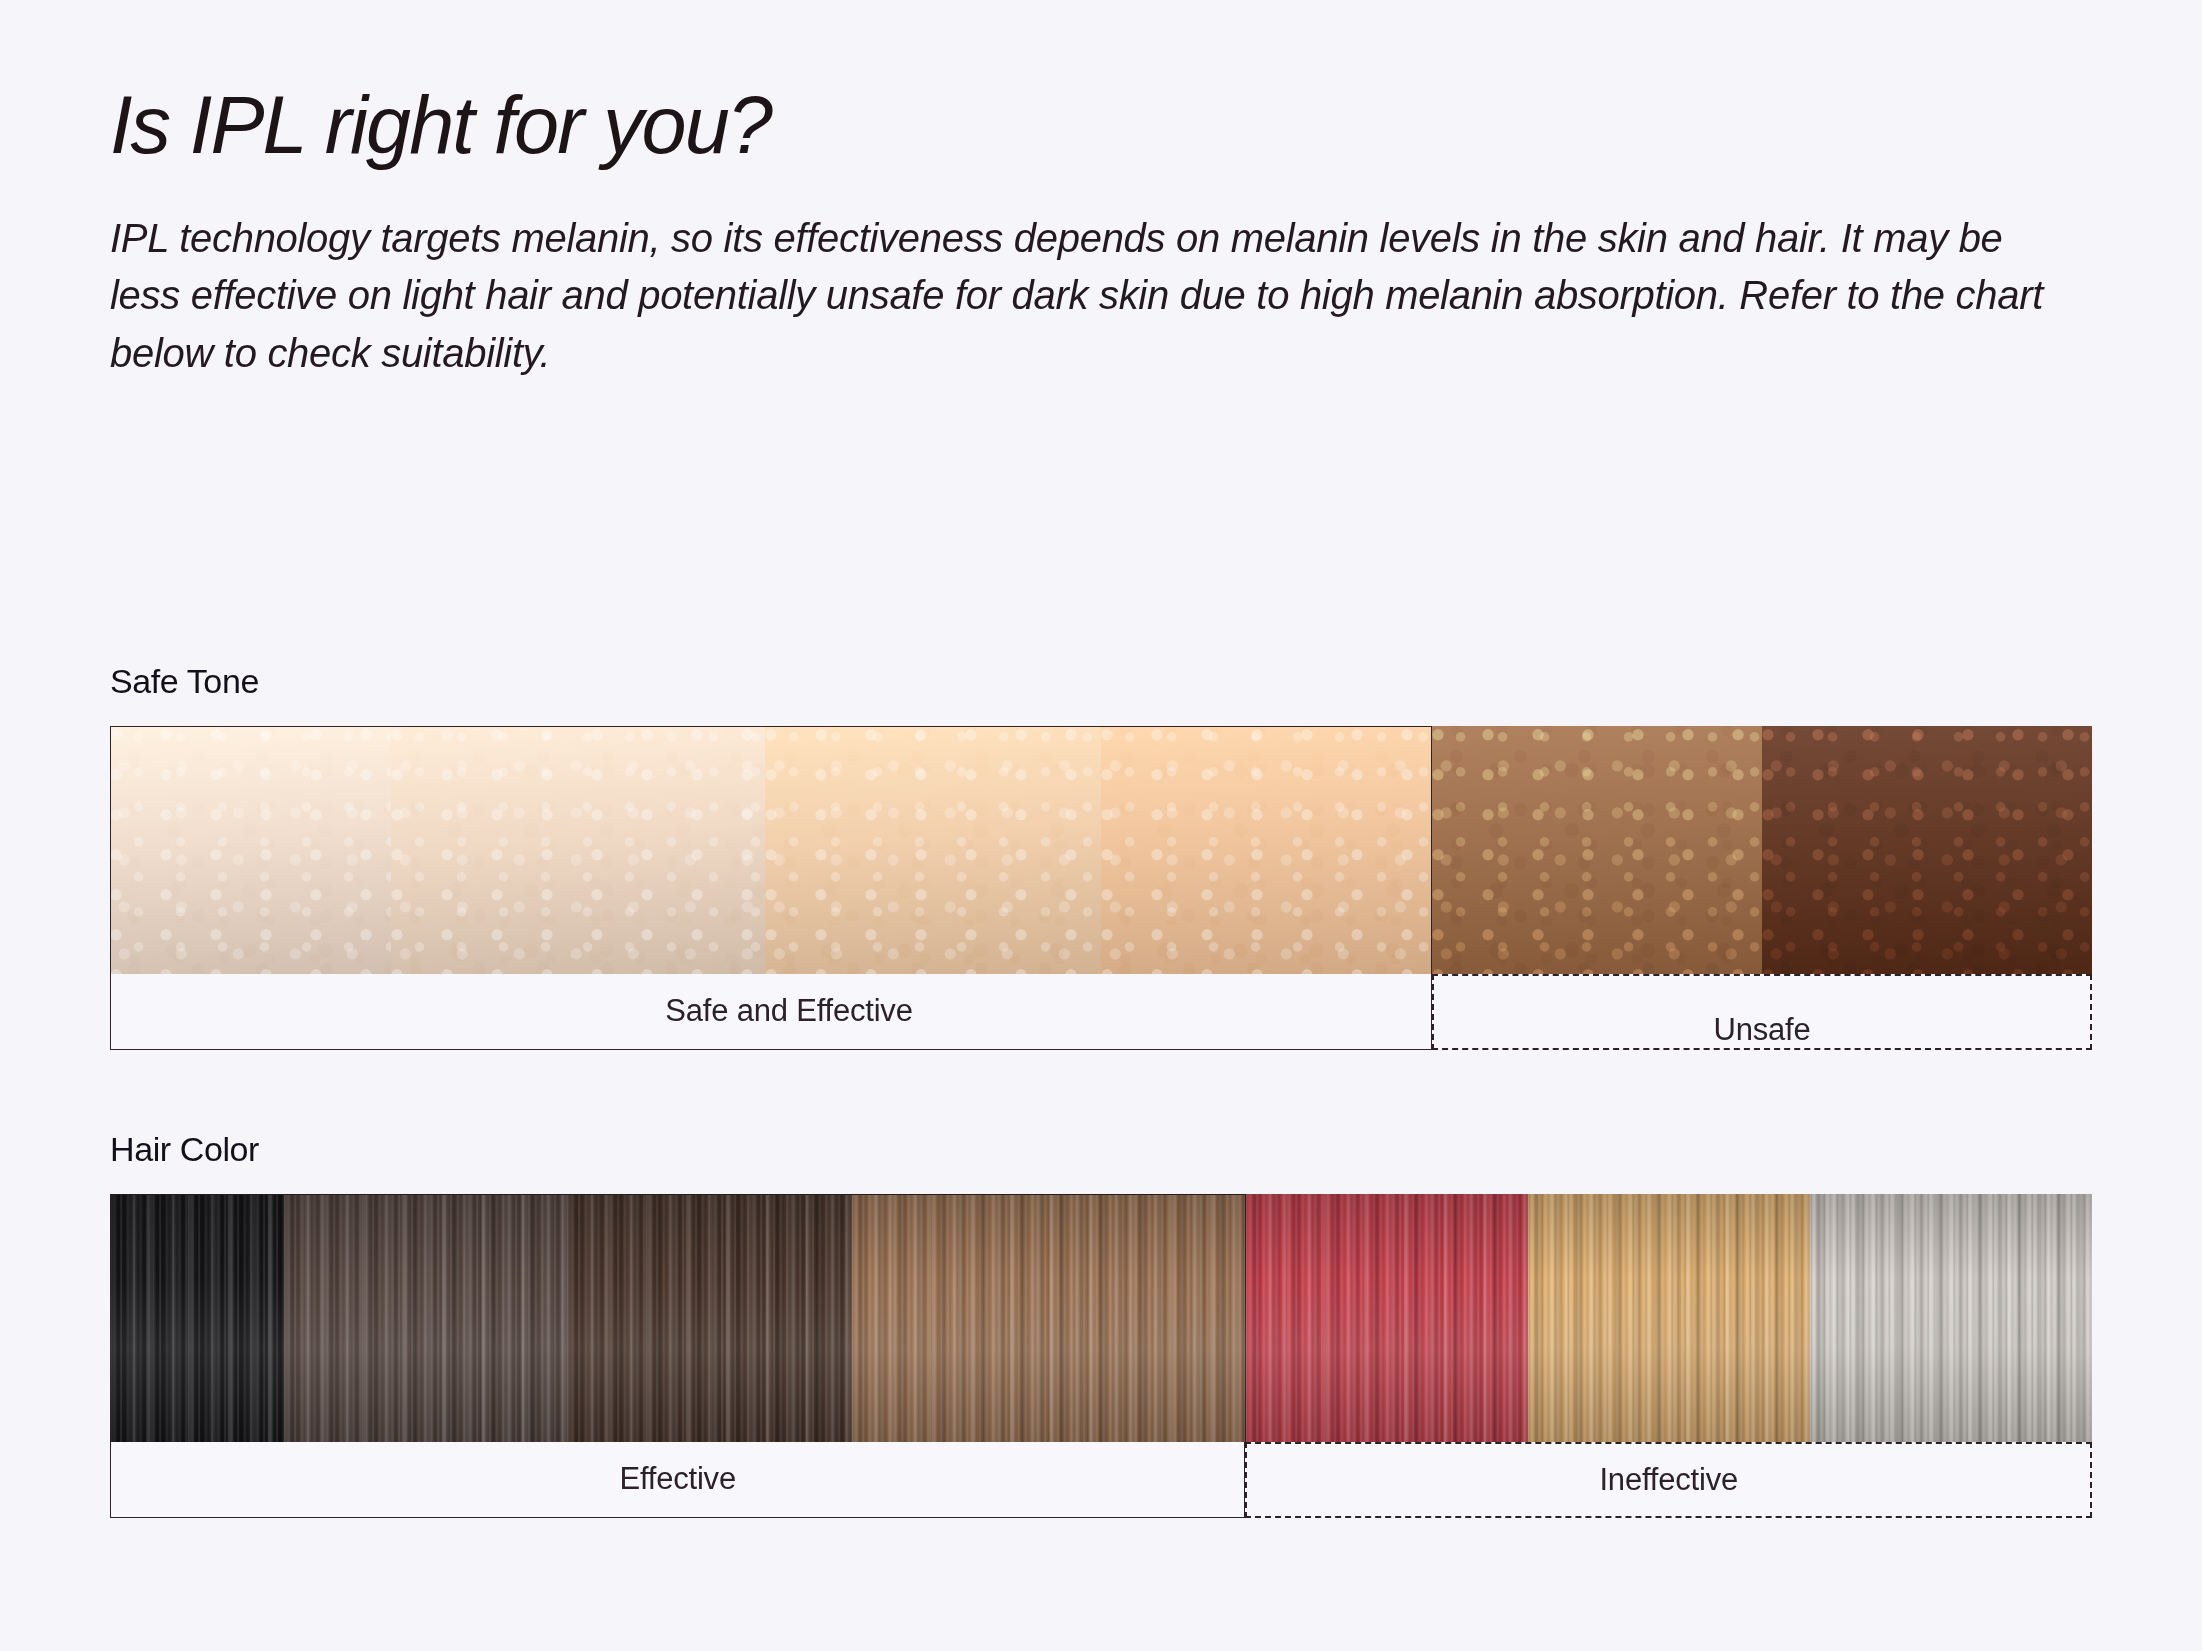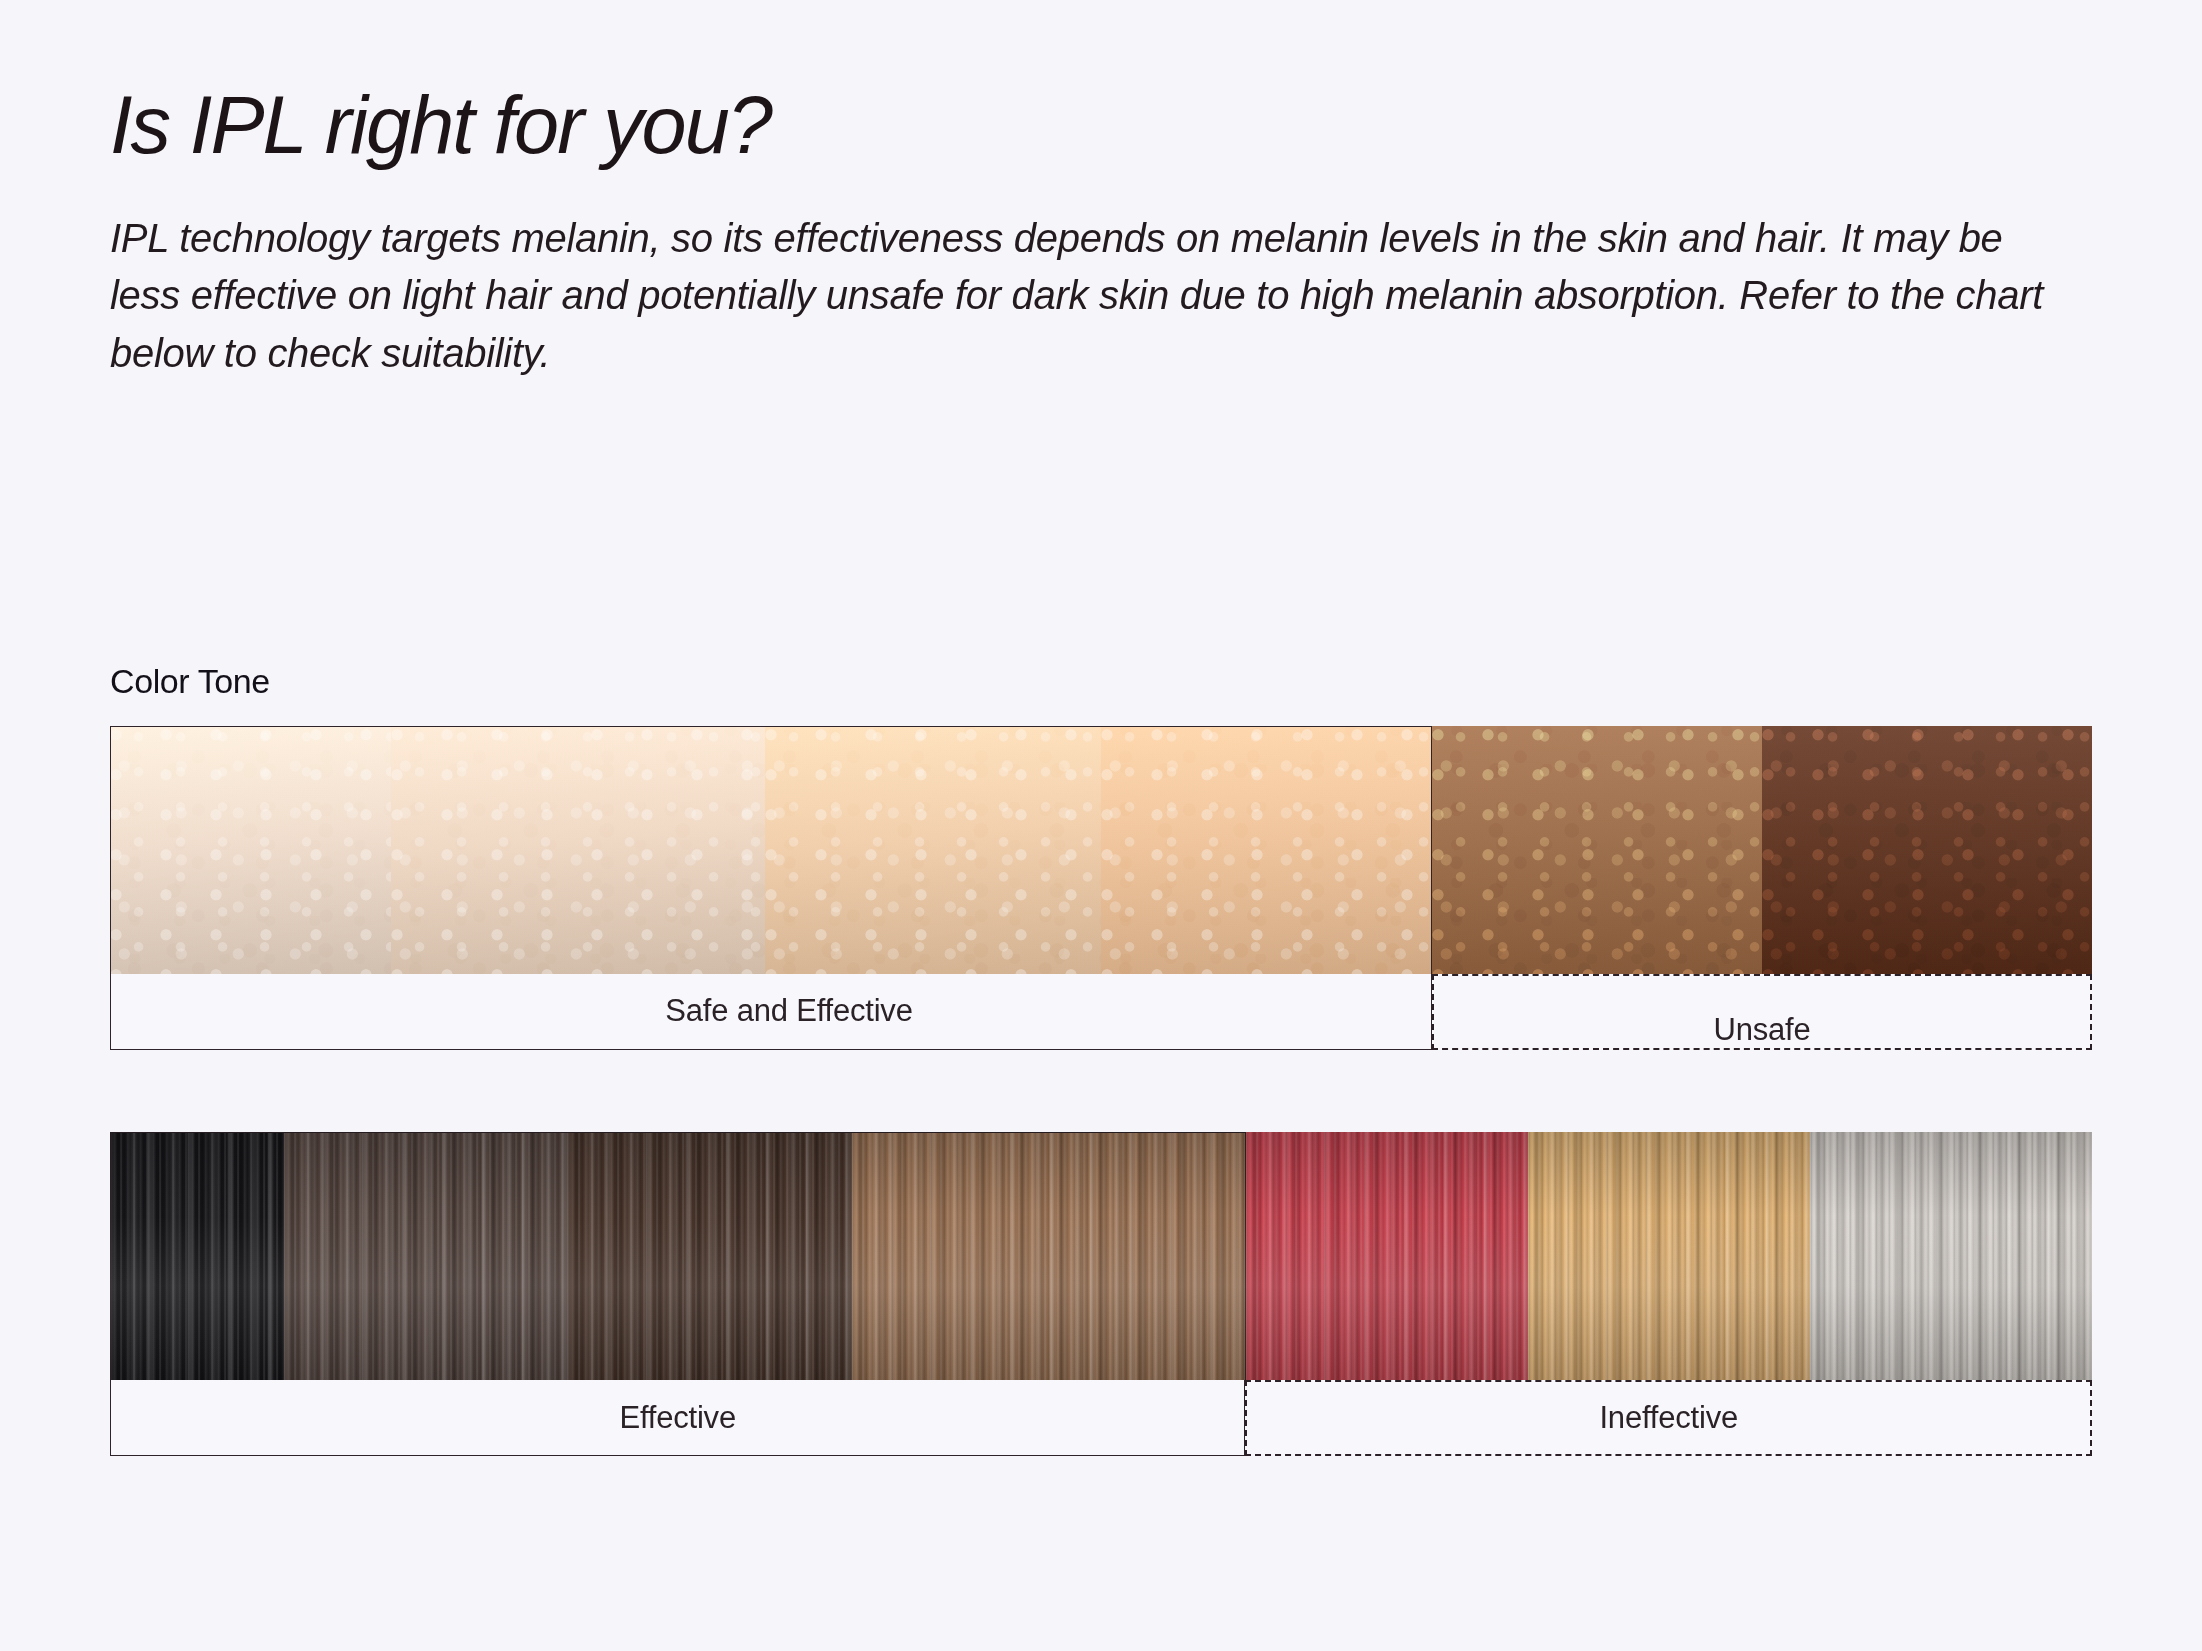--- a/index.html
+++ b/index.html
@@ -151,21 +151,21 @@
 <body>
 
 <div class="page">
 
   <div class="header">
     <h1 class="page-title">Is IPL right for you?</h1>
     <p class="page-intro">IPL technology targets melanin, so its effectiveness depends on melanin levels in the skin and hair. It may be less effective on light hair and potentially unsafe for dark skin due to high melanin absorption. Refer to the chart below to check suitability.</p>
   </div>
 
   <div class="chart-group" id="skin-group">
-    <div class="group-label">Color Tone</div>
+    <div class="group-label">Safe Tone</div>
     <div class="swatch-wrap">
       <div class="swatch-row skin" id="skin-swatches">
           <div class="swatch skin-sw" style="width: 281px; background: linear-gradient(175deg, rgb(255, 240, 220) 0%, rgb(247, 226, 208) 45%, rgb(222, 203, 187) 100%);"></div>
           <div class="swatch skin-sw" style="width: 374px; background: linear-gradient(175deg, rgb(255, 234, 211) 0%, rgb(246, 221, 199) 45%, rgb(221, 199, 179) 100%);"></div>
           <div class="swatch skin-sw" style="width: 336px; background: linear-gradient(175deg, rgb(255, 223, 182) 0%, rgb(248, 210, 172) 45%, rgb(223, 189, 155) 100%);"></div>
           <div class="swatch skin-sw" style="width: 331px; background: linear-gradient(175deg, rgb(255, 211, 164) 0%, rgb(246, 199, 155) 45%, rgb(221, 179, 140) 100%);"></div>
           <div class="swatch skin-sw" style="width: 330px; background: linear-gradient(175deg, rgb(166, 112, 72) 0%, rgb(157, 106, 68) 45%, rgb(141, 95, 61) 100%);"></div>
           <div class="swatch skin-sw" style="width: 330px; background: linear-gradient(175deg, rgb(98, 49, 27) 0%, rgb(92, 46, 25) 45%, rgb(83, 41, 23) 100%);"></div>
         </div>
       <div class="frame-line" id="skin-frame" style="width: 1322px;"></div>
@@ -174,20 +174,21 @@
         <div class="legend-cell solid" style="width: 1322px; padding-left: 36px;">
           <span>Safe and Effective</span>
         </div>
         <div class="legend-cell dashed" style="width: 660px; align-items: flex-end;">
           <span>Unsafe</span>
         </div>
       </div>
   </div>
 
   <div class="chart-group" id="hair-group">
+    <div class="group-label">Hair Color</div>
     <div class="swatch-wrap">
       <div class="swatch-row hair" id="hair-swatches">
           <div class="swatch hair-sw" style="width: 174px; background: linear-gradient(175deg, rgb(24, 23, 27) 0%, rgb(23, 22, 25) 45%, rgb(21, 20, 23) 100%);"></div>
           <div class="swatch hair-sw" style="width: 284px; background: linear-gradient(175deg, rgb(91, 74, 68) 0%, rgb(86, 70, 64) 45%, rgb(77, 63, 58) 100%);"></div>
           <div class="swatch hair-sw" style="width: 284px; background: linear-gradient(175deg, rgb(78, 57, 47) 0%, rgb(74, 54, 44) 45%, rgb(67, 49, 40) 100%);"></div>
           <div class="swatch hair-sw" style="width: 394px; background: linear-gradient(175deg, rgb(165, 122, 89) 0%, rgb(156, 115, 84) 45%, rgb(140, 104, 76) 100%);"></div>
           <div class="swatch hair-sw" style="width: 282px; background: linear-gradient(175deg, rgb(211, 69, 83) 0%, rgb(199, 65, 78) 45%, rgb(179, 59, 70) 100%);"></div>
           <div class="swatch hair-sw" style="width: 282px; background: linear-gradient(175deg, rgb(237, 188, 121) 0%, rgb(224, 177, 114) 45%, rgb(202, 159, 103) 100%);"></div>
           <div class="swatch hair-sw" style="width: 282px; background: linear-gradient(175deg, rgb(223, 217, 212) 0%, rgb(210, 205, 200) 45%, rgb(189, 185, 180) 100%);"></div>
         </div>

